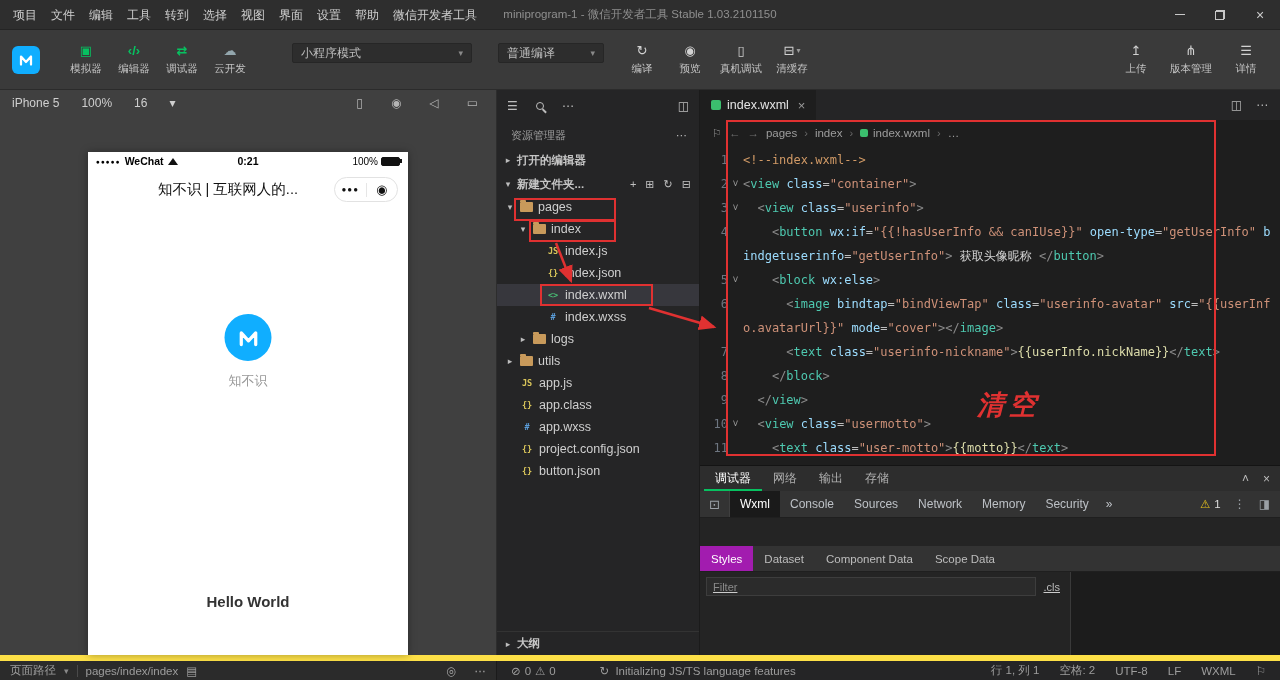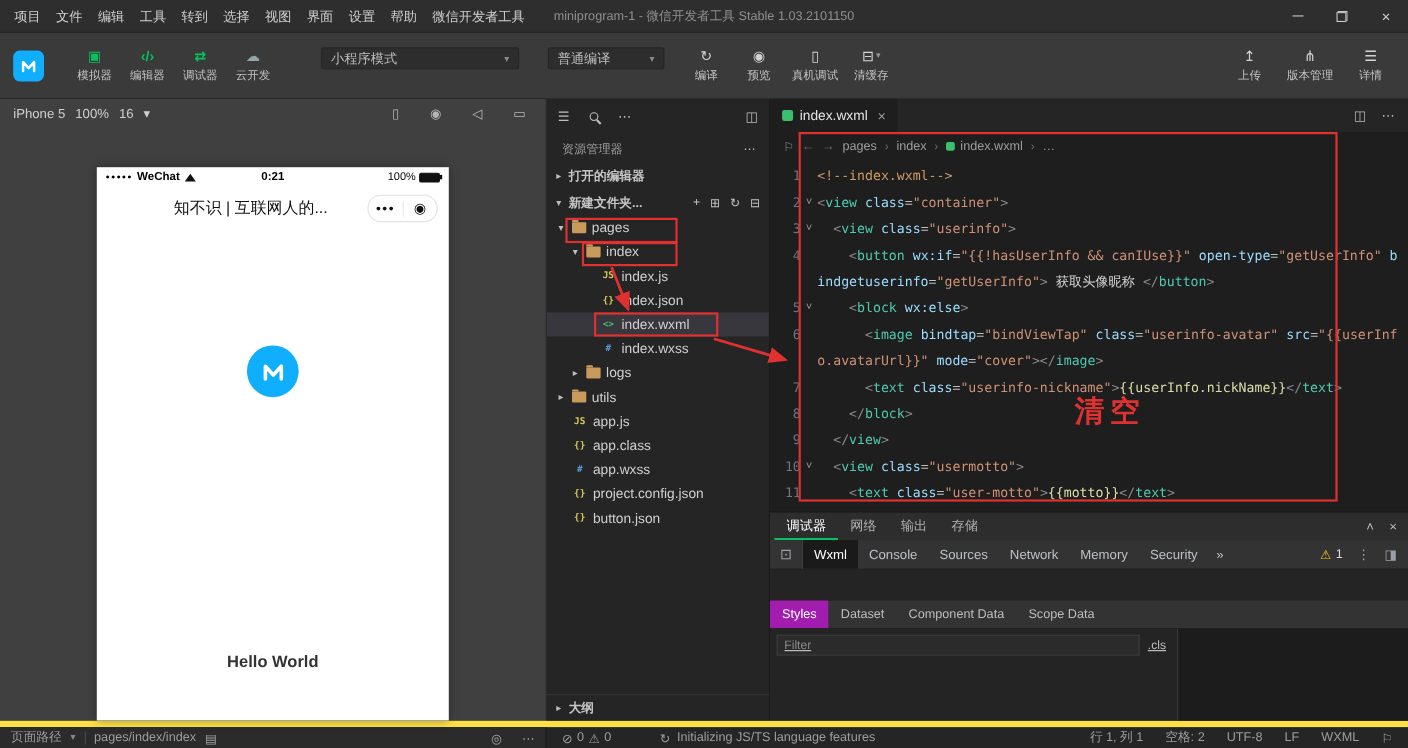--- a/index.html
+++ b/index.html
@@ -34,21 +34,21 @@
   .mode-select{width:180px;margin-left:40px;}
   .compile-select{width:106px;margin-left:26px;margin-right:16px;}
   .right-group{margin-left:auto;display:flex;gap:8px;}
 
   
   .main{display:flex;height:565px;}
 
   
   .sim{width:497px;background:#404040;position:relative;border-right:1px solid #2d2d2d;flex:none;}
   .sim-header{height:26px;display:flex;align-items:center;padding:0 12px;color:#cfcfcf;}
-  .sim-header .dev{display:flex;gap:9px;align-items:center;font-size:12px;text-align:right;}
+  .sim-header .dev{display:flex;gap:22px;align-items:center;font-size:12px;text-align:right;}
   .sim-icons{margin-left:auto;display:flex;gap:28px;color:#b5b5b5;font-size:12px;margin-right:6px;}
   .phone{position:absolute;left:88px;top:62px;width:320px;height:503px;background:#fff;color:#000;box-shadow:0 0 8px rgba(0,0,0,.35);}
   .p-status{height:18px;display:flex;align-items:center;padding:0 8px;font-size:10px;color:#000;position:relative;}
   .dots{letter-spacing:1px;font-size:6.5px;}
   .p-carrier{font-weight:bold;margin:0 4px;font-size:10.5px;}
   .wifi{width:0;height:0;border-left:5px solid transparent;border-right:5px solid transparent;border-bottom:7px solid #111;display:inline-block;}
   .p-time{position:absolute;left:50%;transform:translateX(-50%);font-weight:bold;font-size:10.5px;}
   .p-batt{margin-left:auto;display:flex;align-items:center;gap:3px;font-size:10px;}
   .batt{width:19px;height:9px;border:1px solid #111;border-radius:2px;background:#111;position:relative;display:inline-block;}
   .batt::after{content:"";position:absolute;right:-3px;top:1px;width:2px;height:4px;background:#111;}
@@ -285,20 +285,21 @@
             <span class="dots3">●●●</span>
             <span class="cap-div"></span>
             <span class="target">◉</span>
           </div>
         </div>
         <div class="p-logo">
           <svg width="26" height="26" viewBox="0 0 36 36">
               <polyline points="8,27 8,11 18,22 28,11 28,27" fill="none" stroke="#fff" stroke-width="4.5" stroke-linecap="round" stroke-linejoin="round"></polyline>
             </svg>
         </div>
+        <div class="p-appname">知不识</div>
         <div class="p-hello">Hello World</div>
       </div>
     </div>
 
     <div class="explorer">
       <div class="exp-toolbar">
         <span>☰</span>
         <span class="search-ic"></span>
         <span>⋯</span>
         <span class="tb-right">◫</span>
@@ -565,21 +566,21 @@
         <span>LF</span>
         <span>WXML</span>
         <span>⚐</span>
       </div>
   </div>
 
   <div class="ann-box" style="left:726px;top:120px;width:490px;height:336px;"></div>
   <div class="ann-box" style="left:514px;top:198px;width:102px;height:23px;"></div>
   <div class="ann-box" style="left:529px;top:220px;width:87px;height:22px;"></div>
   <div class="ann-box" style="left:540px;top:284px;width:113px;height:22px;"></div>
-  <div class="ann-text" style="left:977px;top:356px;">清空</div>
+  <div class="ann-text" style="left:977px;top:387px;font-style:italic;">清空</div>
   <svg class="ann-svg">
     <defs>
       <marker id="arrh" markerWidth="8" markerHeight="8" refX="6" refY="3" orient="auto">
         <path d="M0,0 L7,3 L0,6 Z" fill="#e03131"></path>
       </marker>
     </defs>
     <line x1="556" y1="243" x2="571" y2="281" stroke="#e03131" stroke-width="2.5" marker-end="url(#arrh)"></line>
     <line x1="649" y1="308" x2="714" y2="327" stroke="#e03131" stroke-width="2.5" marker-end="url(#arrh)"></line>
   </svg>
 </div>

